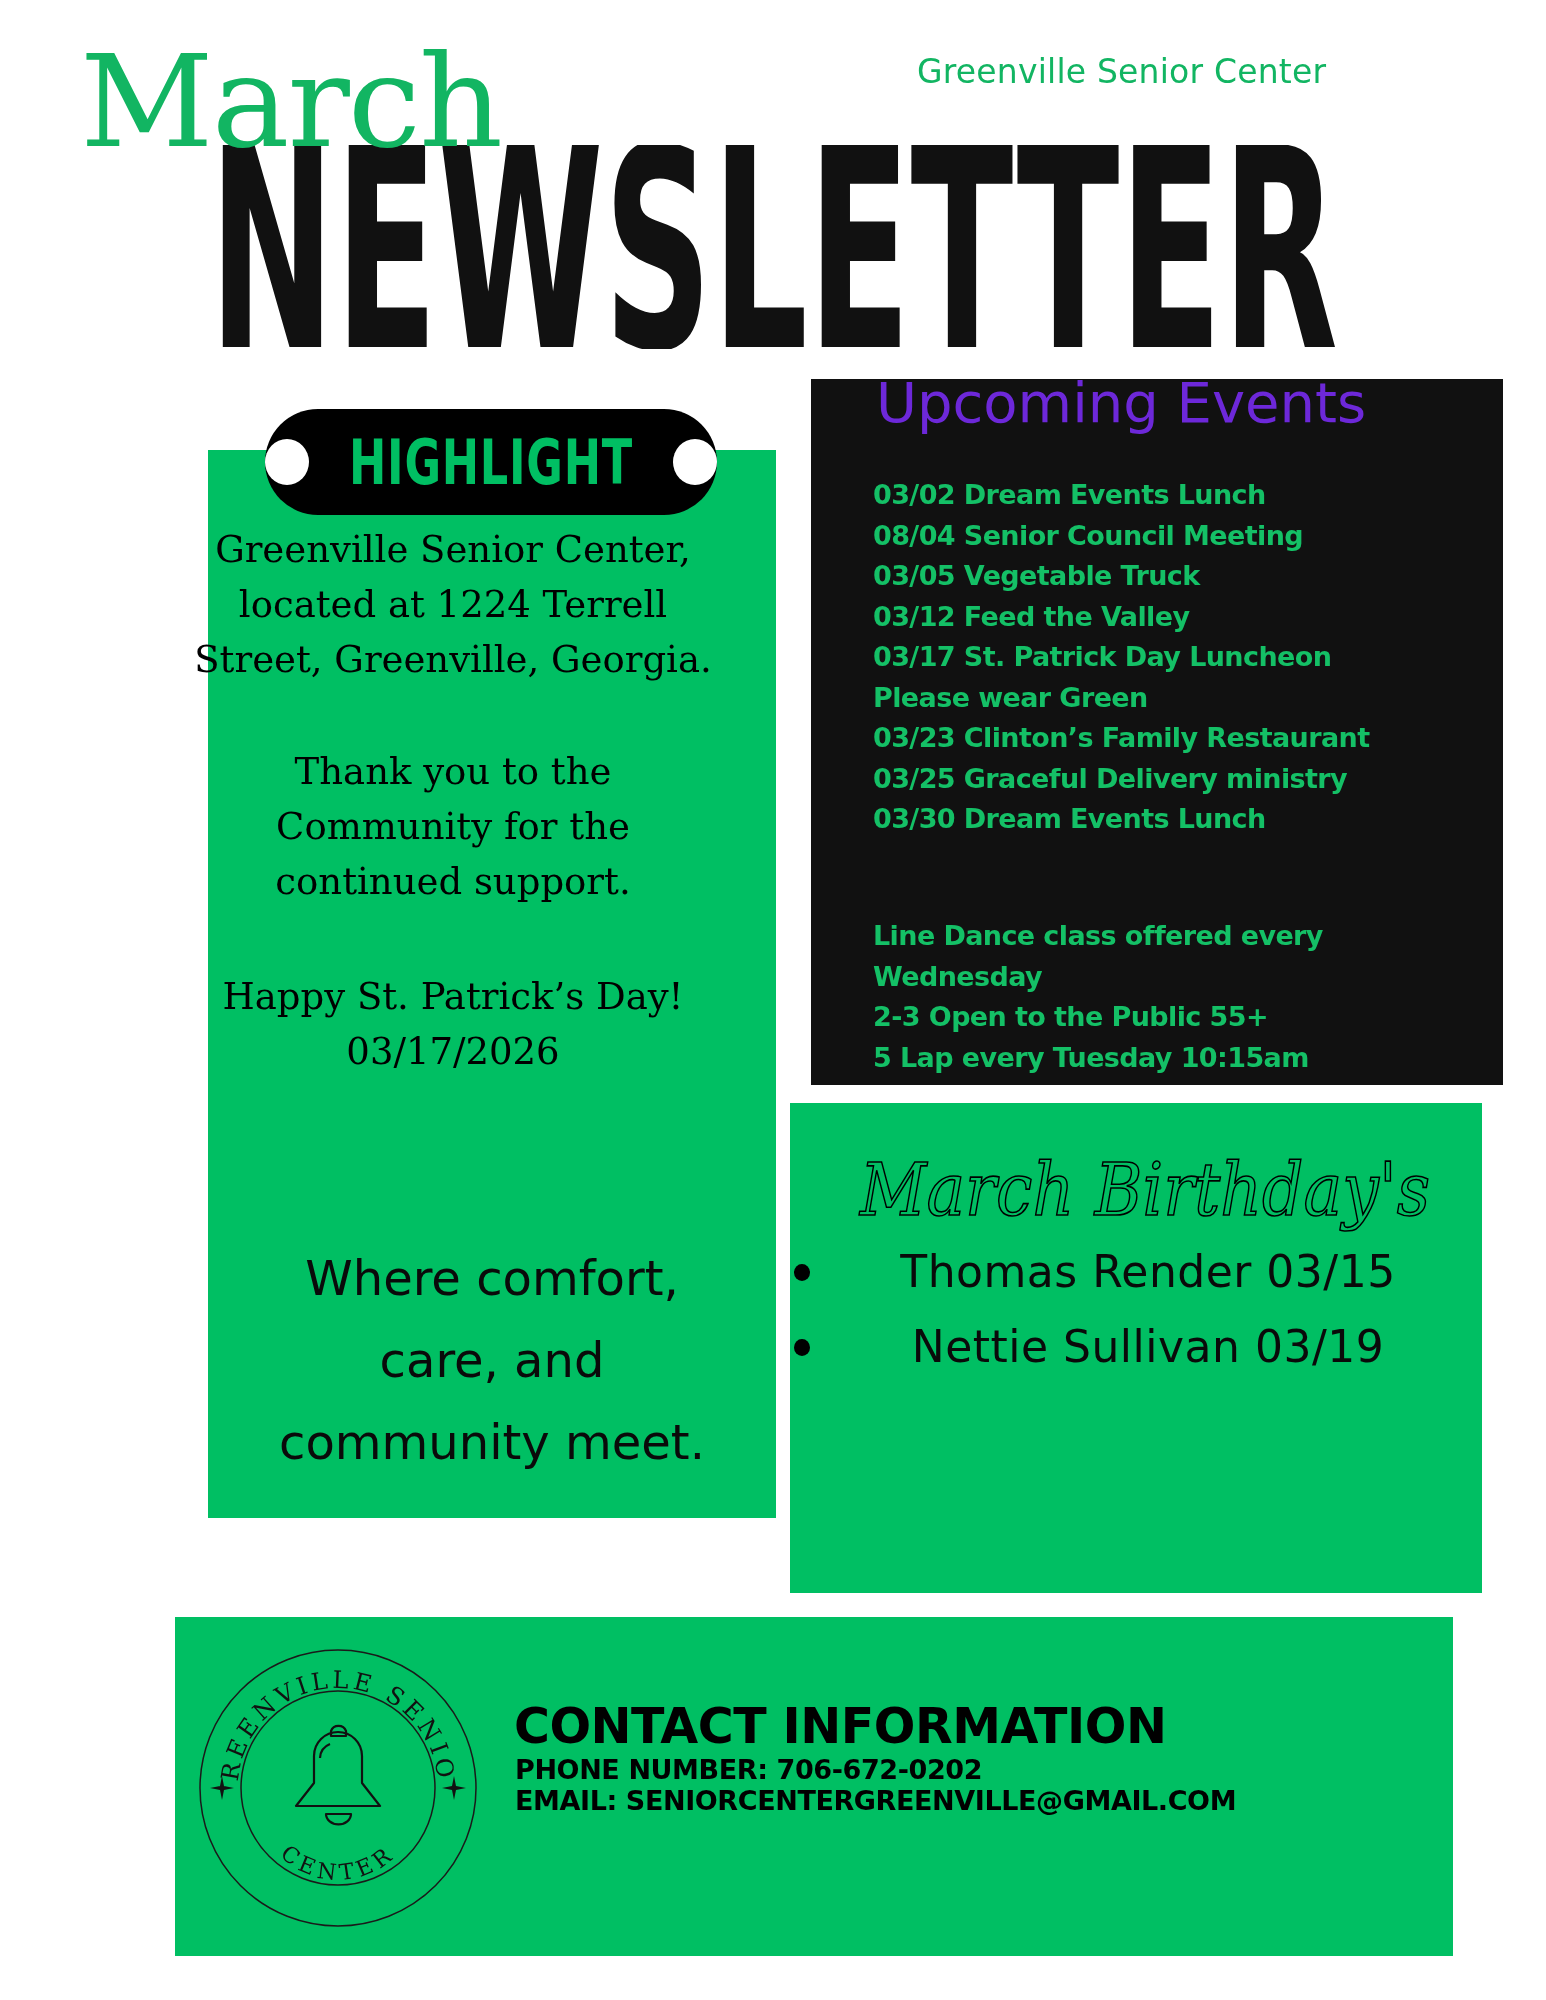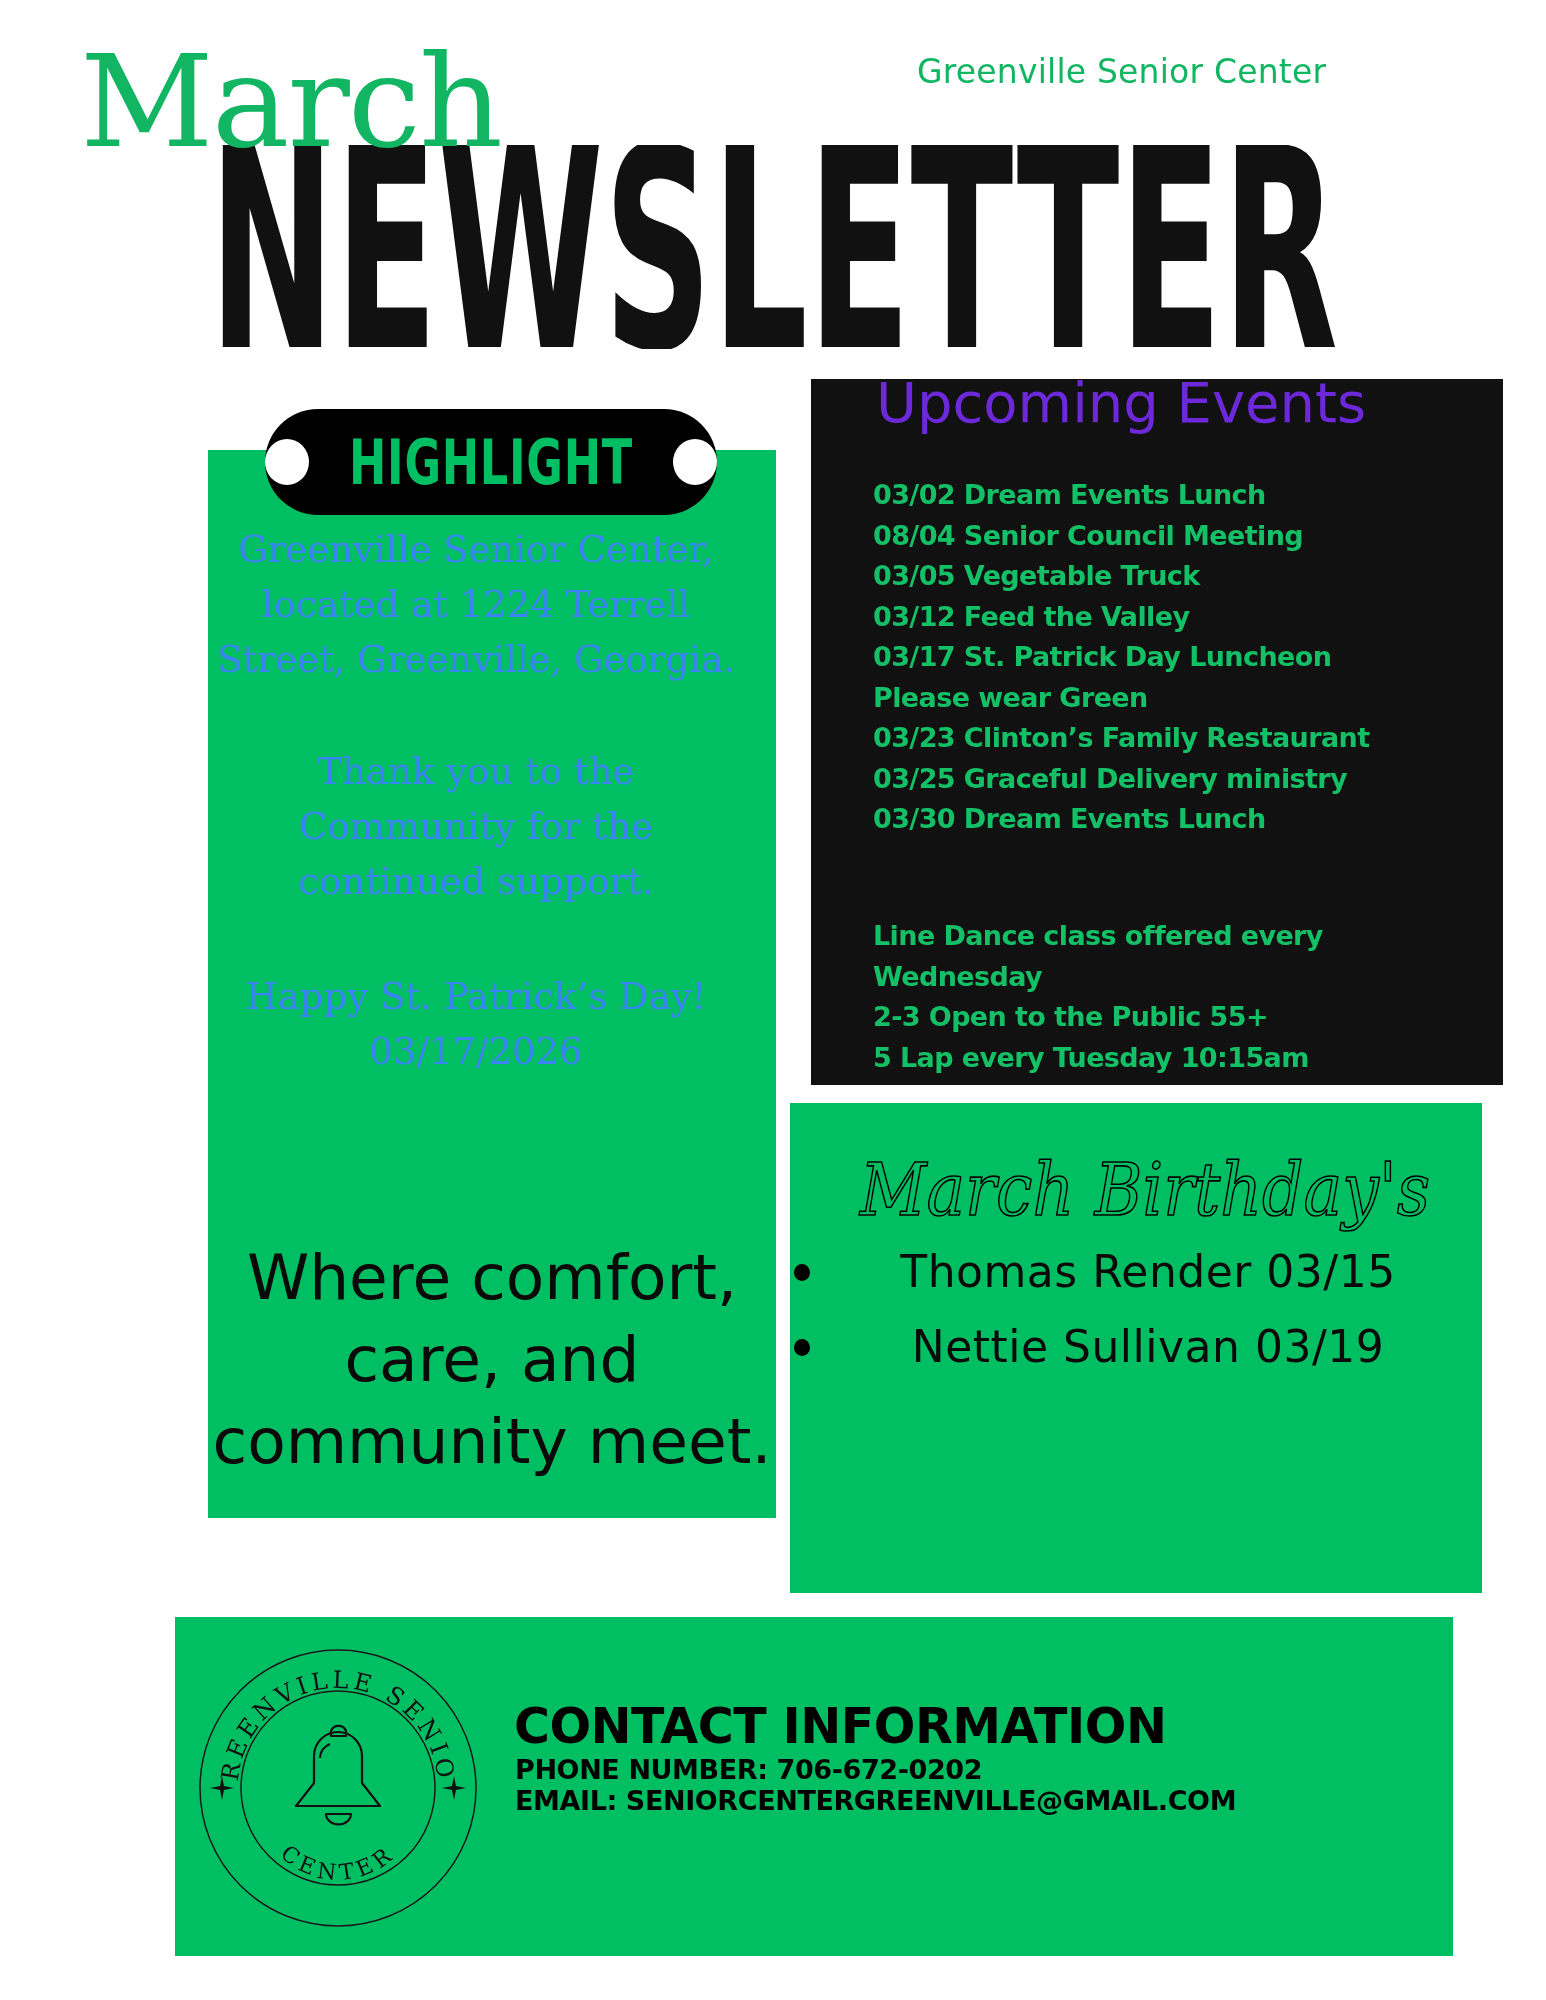--- a/index.html
+++ b/index.html
@@ -41,30 +41,30 @@
   }
   .pill .hole.l { left: 0px; }
   .pill .hole.r { right: 0px; }
   .pill .pill-label {
     position: absolute; left: 0; right: 0; top: 14px; text-align: center;
     font-family: "DejaVu Sans", sans-serif; font-weight: bold; font-size: 62px;
     line-height: 80px; color: #00bf63; letter-spacing: 1px;
     transform: scaleX(0.72); transform-origin: center;
   }
   .hl-text {
-    left: 216px; width: 520px; text-align: center;
-    font-family: "DejaVu Serif", serif; color: #3b82f6;
+    left: 193px; width: 520px; text-align: center;
+    font-family: "DejaVu Serif", serif; color: #000000;
     font-size: 37px; line-height: 55px;
   }
   .hl-address { top: 522px; }
   .hl-thanks { top: 744px; }
   .hl-holiday { top: 969px; }
   .hl-tagline {
     left: 208px; top: 1237px; width: 568px; text-align: center;
-    font-family: "DejaVu Sans", sans-serif; font-size: 63px; line-height: 82px;
+    font-family: "DejaVu Sans", sans-serif; font-size: 48px; line-height: 82px;
     color: #0a0a0a;
   }
 
   
   .events-panel {
     left: 811px; top: 379px; width: 692px; height: 706px;
     background: #111111;
   }
   .events-title {
     left: 876px; top: 368px; white-space: nowrap;

